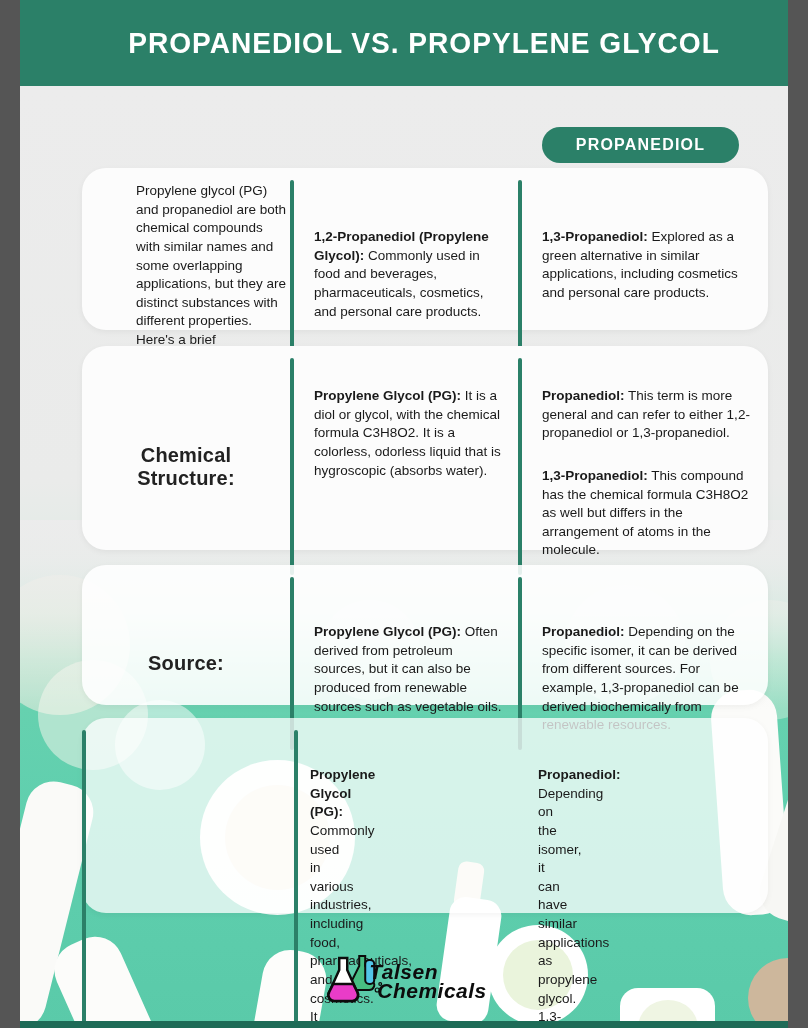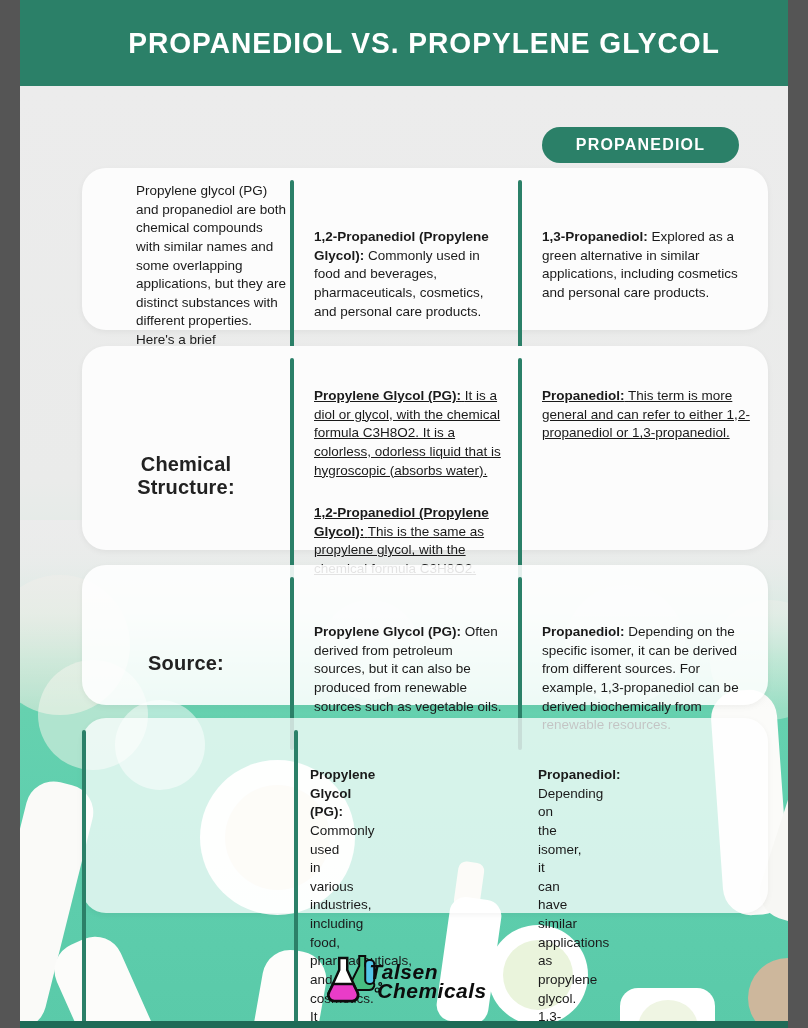--- a/index.html
+++ b/index.html
@@ -53,21 +53,21 @@
   }
   .card1 { top:168px; height:162px; }
   .card2 { top:346px; height:204px; }
   .card3 { top:565px; height:140px; background:rgba(255,255,255,.88); }
   .card4 { top:718px; height:195px; background:rgba(255,255,255,.74); }
 
   .vdivider { width:4px; background:#2B8068; border-radius:2px; margin:12px 0; }
 
   .cell { font-size:13.5px; line-height:1.38; color:#1A1A1A; padding:18px 16px 12px 20px; }
   .card1 .cell { padding-top:36px; }
-  .card2 .cell { padding-top:17px;text-decoration:underline; }
+  .card2 .cell { padding-top:17px; }
   .card3 .cell { padding-top:34px; }
   .card4 .cell { padding-top:24px; }
   .cell p { margin-bottom:15px;margin-top:24px; }
   .lead { font-weight:700; }
 
   .intro-cell {
     font-size:13.5px; line-height:1.38; color:#1A1A1A;
     padding:14px 0 0 18px;
     margin-left:36px;
   }
@@ -144,25 +144,25 @@
     <div class="cell">
       <p><span class="lead">1,3-Propanediol:</span> <span>Explored as a green alternative in similar applications, including cosmetics and personal care products.</span></p>
     </div>
   </div>
 
   <div class="card card2">
     <div class="label-cell">Chemical Structure:</div>
     <div class="vdivider"></div>
     <div class="cell">
       <p><span class="lead">Propylene Glycol (PG):</span> <span>It is a diol or glycol, with the chemical formula C3H8O2. It is a colorless, odorless liquid that is hygroscopic (absorbs water).</span></p>
-      <p><span class="lead">1,2-Propanediol (Propylene Glycol):</span> <span>This is the same as propylene glycol, with the chemical formula C3H8O2.</span></p>
     </div>
     <div class="vdivider"></div>
     <div class="cell">
       <p><span class="lead">Propanediol:</span> <span>This term is more general and can refer to either 1,2-propanediol or 1,3-propanediol.</span></p>
+      <p><span class="lead">1,3-Propanediol:</span> <span>This compound has the chemical formula C3H8O2 as well but differs in the arrangement of atoms in the molecule.</span></p>
     </div>
   </div>
 
   <div class="card card3">
     <div class="label-cell">Source:</div>
     <div class="vdivider"></div>
     <div class="cell">
       <p><span class="lead">Propylene Glycol (PG):</span> <span>Often derived from petroleum sources, but it can also be produced from renewable sources such as vegetable oils.</span></p>
     </div>
     <div class="vdivider"></div>

